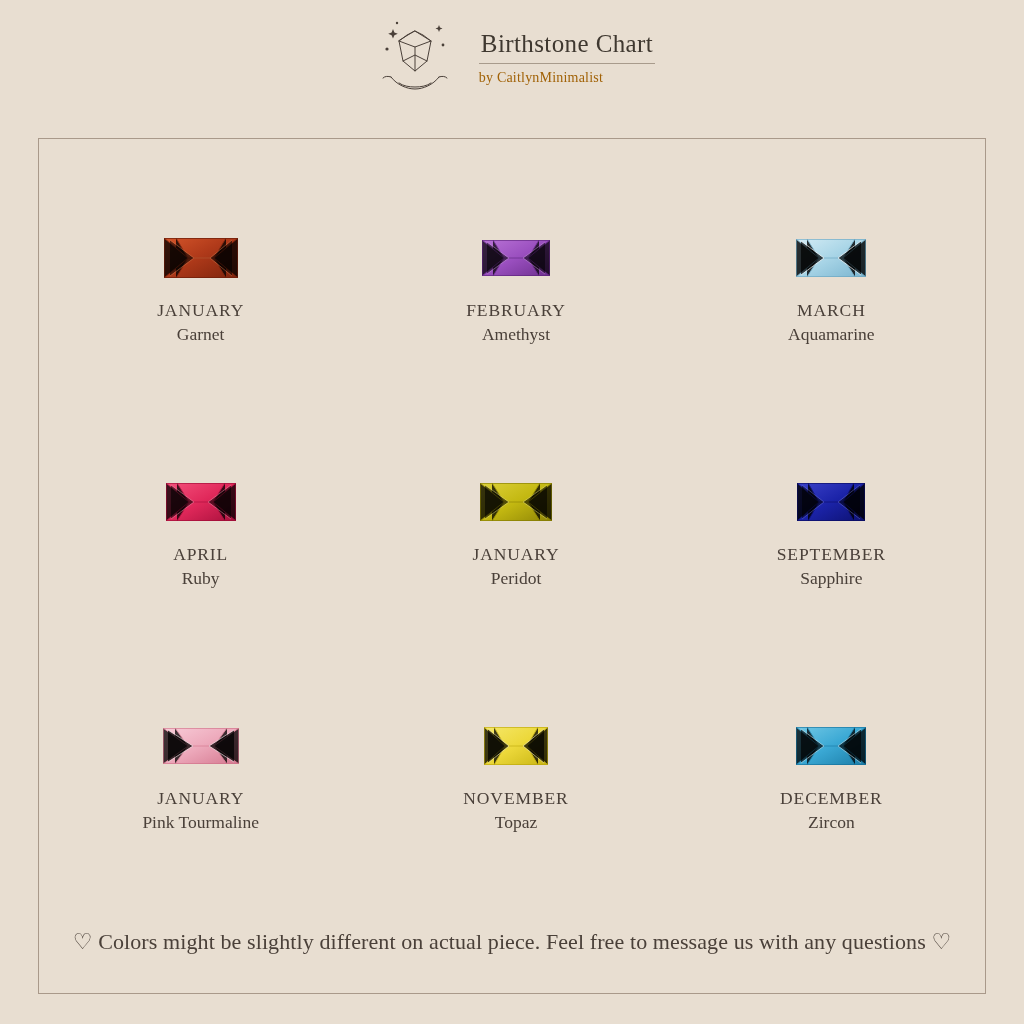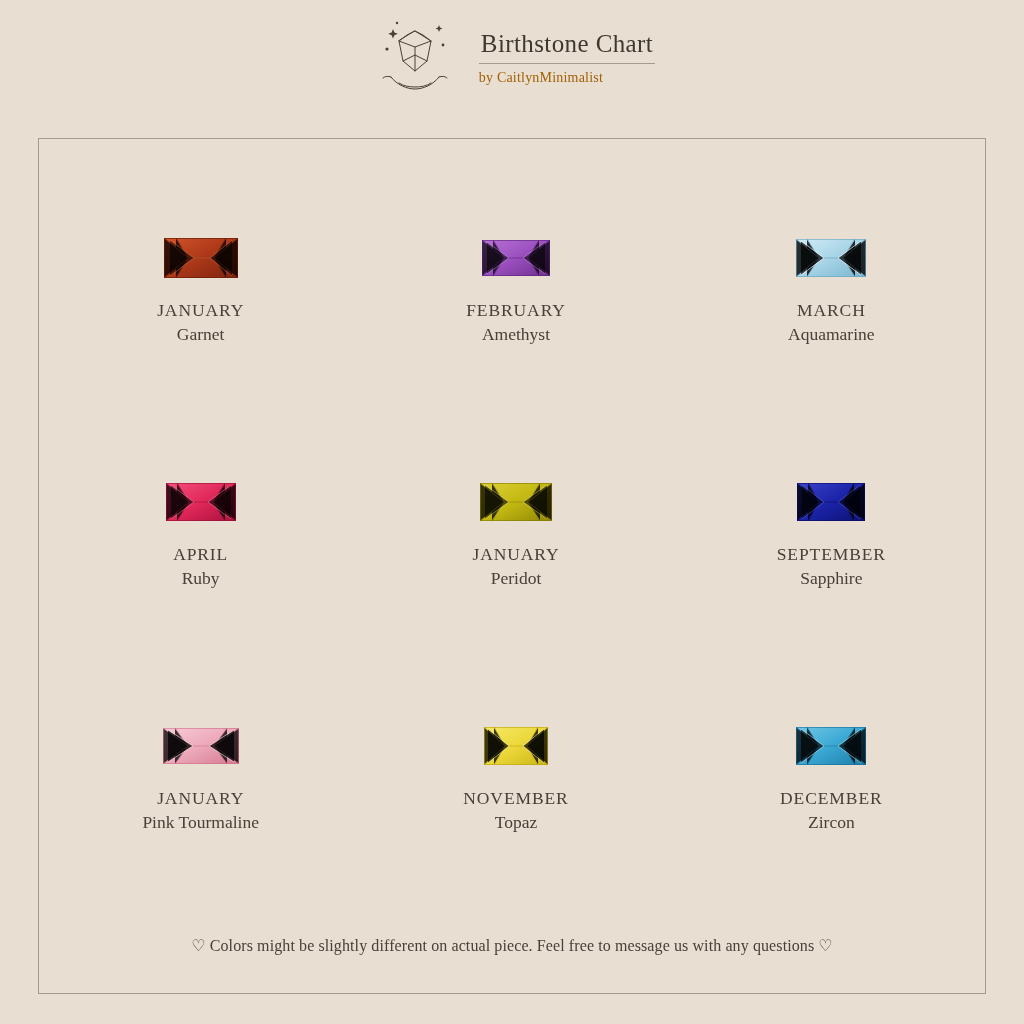--- a/index.html
+++ b/index.html
@@ -105,21 +105,21 @@
     line-height: 1.35;
   }
 
   
   .note {
     position: absolute;
     left: 0;
     right: 0;
     bottom: 38px;
     text-align: center;
-    font-size: 16px;
+    font-size: 22px;
     color: #4a4039;
     letter-spacing: 0.1px;
   }
 </style>
 </head>
 <body>
 
 <div class="page">
 
   <div class="header">

